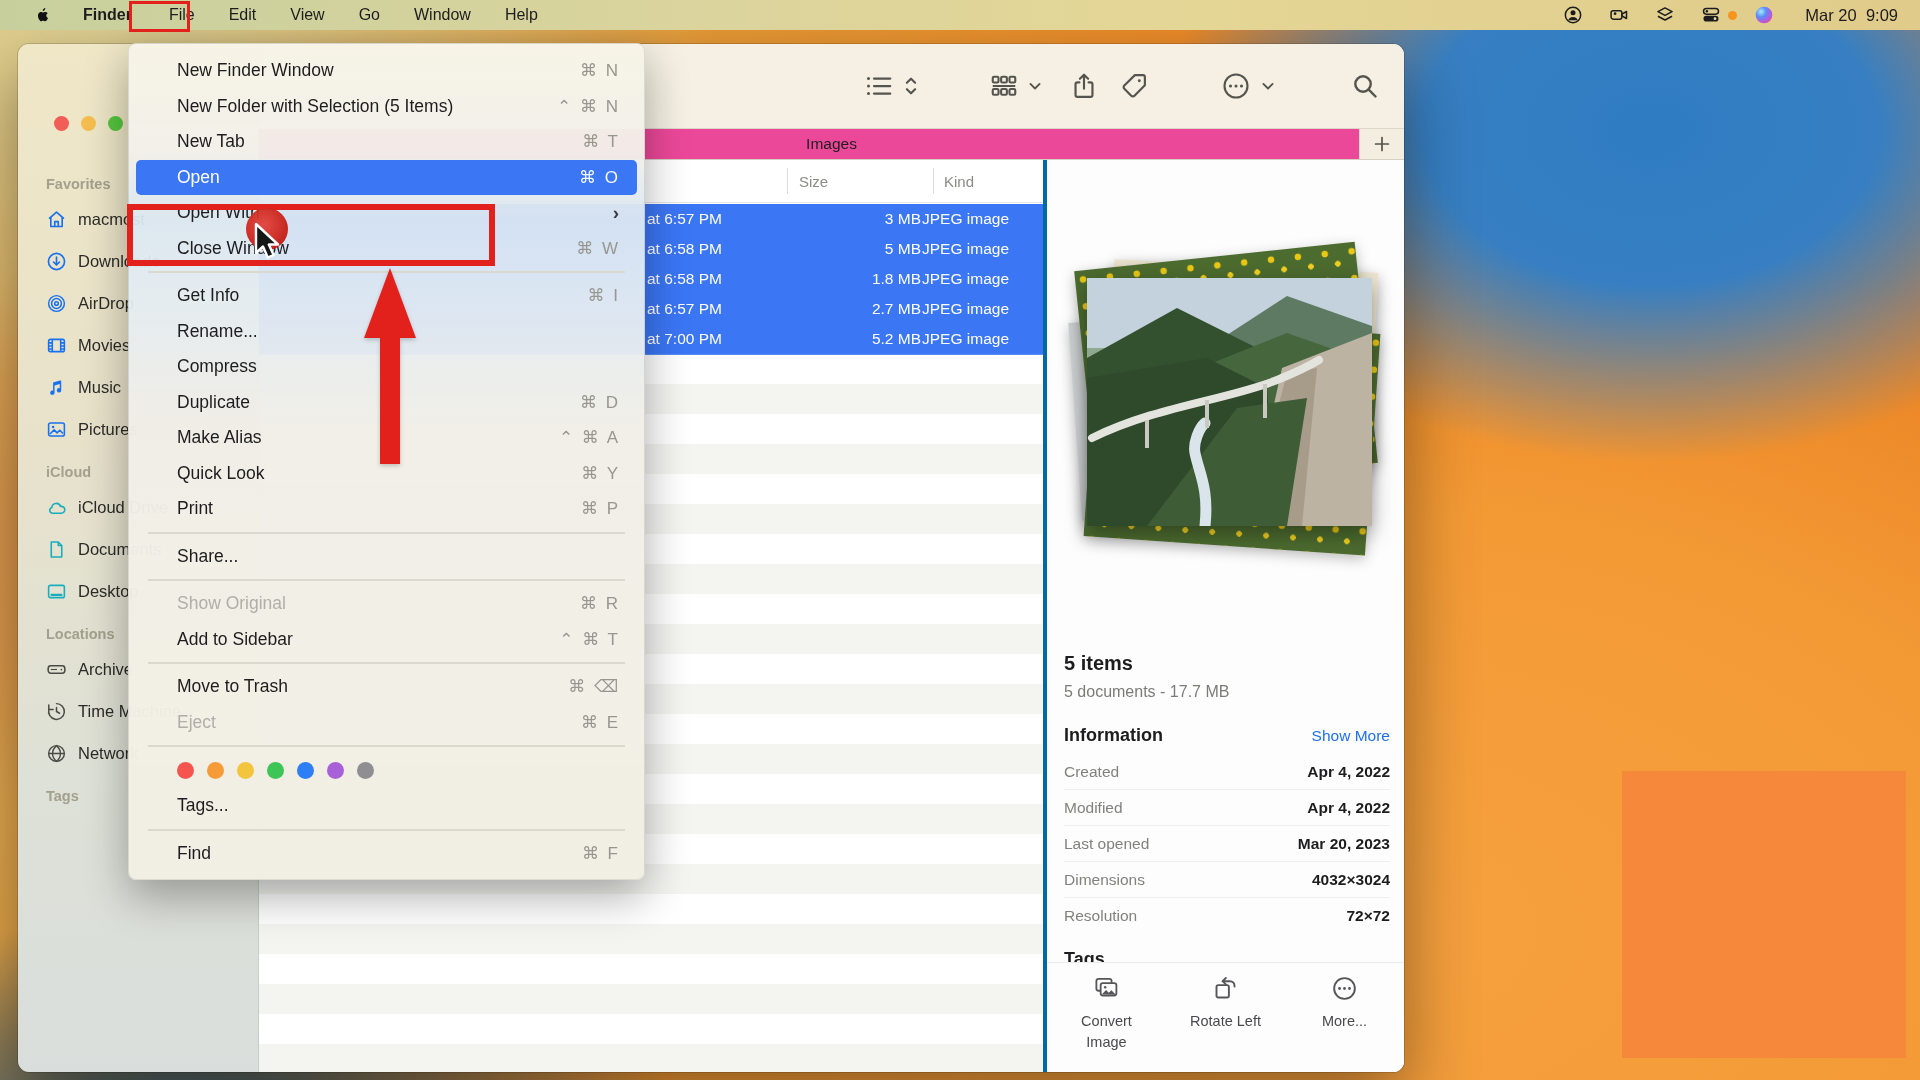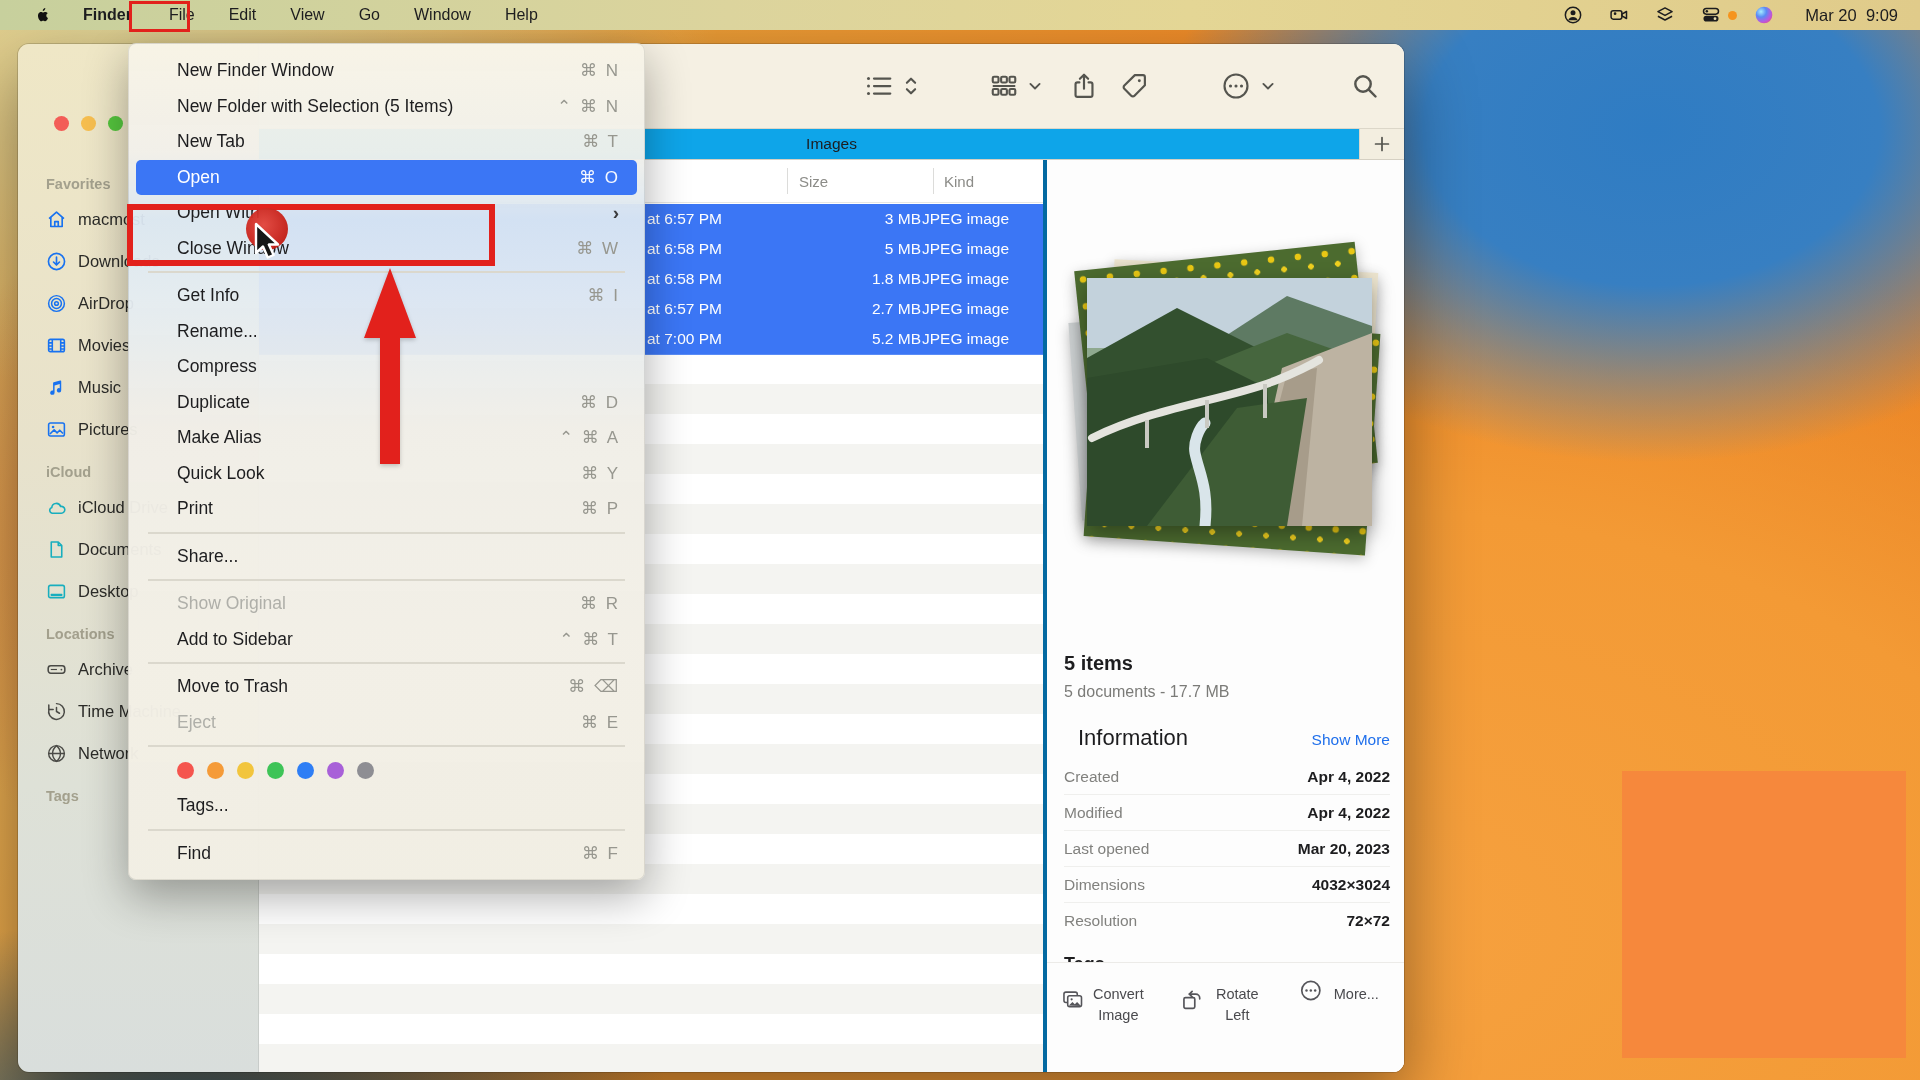--- a/index.html
+++ b/index.html
@@ -42,21 +42,21 @@
   .tl.red{background:#F35D57;} .tl.yellow{background:#F6BE4F;} .tl.green{background:#55C63E;}
   .sb-content{position:absolute;left:0;top:118px;right:0;bottom:0;overflow:hidden;padding-left:28px;}
   .sb-title{font-size:14.5px;font-weight:bold;color:#A3A08D;margin:14px 0 6px 0;}
   .sb-item{display:flex;align-items:center;gap:11px;height:42px;font-size:16.5px;color:#2b2b28;white-space:nowrap;}
   .sb-icon{width:21px;height:21px;flex:0 0 21px;}
   .sb-icon svg{width:100%;height:100%;}
   .main{position:relative;flex:1;display:flex;flex-direction:column;background:#fff;}
   .toolbar{position:relative;height:84px;flex:0 0 84px;background:#F5F0E3;}
   .tb-icon{position:absolute;top:50%;transform:translate(-50%,-50%);color:#55554F;}
   .tb-icon svg{display:block;}
-  .tabbar{position:relative;height:30px;flex:0 0 30px;background:#0ea5e9;
+  .tabbar{position:relative;height:30px;flex:0 0 30px;background:#ec4899;
     border-top:1px solid #DCD7C9;border-bottom:1px solid #D5D0C3;
     display:flex;align-items:center;justify-content:center;}
   .tab-title{font-size:15.5px;color:#1d1d1f;}
   .tab-plus{position:absolute;right:0;top:0;bottom:0;width:44px;background:#F3EEE0;
     border-left:1px solid #DCD7C9;display:flex;align-items:center;justify-content:center;color:#55554F;}
   .body{position:relative;flex:1;display:flex;min-height:0;}
   .list{position:relative;flex:1;background:#fff;overflow:hidden;}
   .list-header{position:relative;height:42px;border-bottom:1px solid #E6E6E4;}
   .col-label{position:absolute;top:50%;transform:translateY(-50%);font-size:15px;color:#8C8C88;}
   .col-sep{position:absolute;top:8px;height:26px;width:1px;background:#DCDCDA;}
@@ -80,30 +80,30 @@
     background-size:27px 27px;}
   .flowers.f1{left:10px;top:0;width:282px;height:222px;transform:rotate(-6deg);}
   .flowers.f2{left:16px;top:68px;width:282px;height:222px;transform:rotate(4deg);}
   .front-photo{position:absolute;left:12px;top:22px;width:285px;height:248px;
     box-shadow:0 8px 20px rgba(0,0,0,.35);background:#8FA98F;}
   .front-photo svg{display:block;width:100%;height:100%;}
   .pv-text{position:absolute;left:17px;right:14px;top:492px;color:#1d1d1f;}
   .pv-items{font-size:20px;font-weight:bold;}
   .pv-summary{font-size:16px;color:#7B7B78;margin-top:8px;}
   .pv-info-head{display:flex;align-items:baseline;justify-content:space-between;margin-top:24px;margin-bottom:8px;}
-  .pv-info-title{font-size:22px;font-weight:normal;margin-left:14px;}
+  .pv-info-title{font-size:18px;font-weight:bold;}
   .pv-show-more{font-size:15.5px;color:#1F6FEB;}
   .info-row{display:flex;justify-content:space-between;align-items:center;height:35px;border-top:1px solid #EFEFED;}
   .info-row:first-of-type{border-top:none;}
   .info-label{font-size:15.5px;color:#81817E;}
   .info-value{font-size:15.5px;font-weight:bold;}
   .pv-tags-title{font-size:18px;font-weight:bold;margin-top:16px;}
   .pv-actions{position:absolute;left:0;right:0;bottom:0;height:97px;background:#FDFDFD;
     border-top:1px solid #ECEBE8;display:flex;justify-content:space-around;align-items:flex-start;padding-top:12px;}
-  .action{display:flex;flex-direction:row;align-items:center;width:92px;color:#55555A;}
+  .action{display:flex;flex-direction:column;align-items:center;width:92px;color:#55555A;}
   .action .a-icon{width:27px;height:27px;}
   .action .a-icon svg{width:100%;height:100%;}
   .action .a-label{font-size:14.5px;color:#4A4A4E;text-align:center;margin-top:9px;line-height:1.45;width:78px;}
   
   .menu{position:absolute;left:128px;top:43px;width:515px;z-index:8;border-radius:8px;
     padding:9px 0 8px 0;border:1px solid rgba(0,0,0,.1);
     background:linear-gradient(180deg,rgba(247,243,231,.97) 0%,rgba(241,240,234,.96) 13%,
       rgba(219,231,242,.95) 21%,rgba(228,236,242,.95) 30%,rgba(240,238,231,.97) 46%,
       rgba(242,239,230,.975) 72%,rgba(241,238,227,.98) 100%);
     box-shadow:0 16px 45px rgba(0,0,0,.33);}

